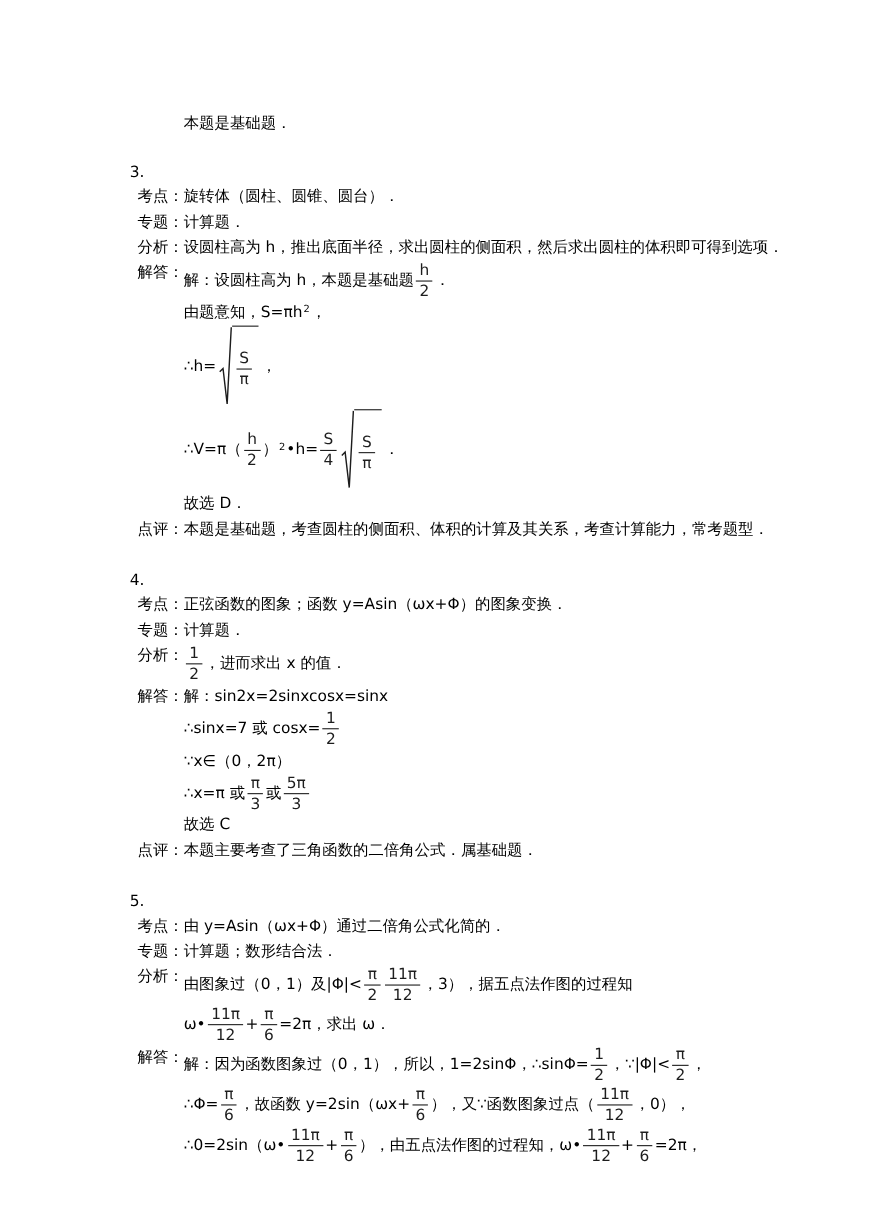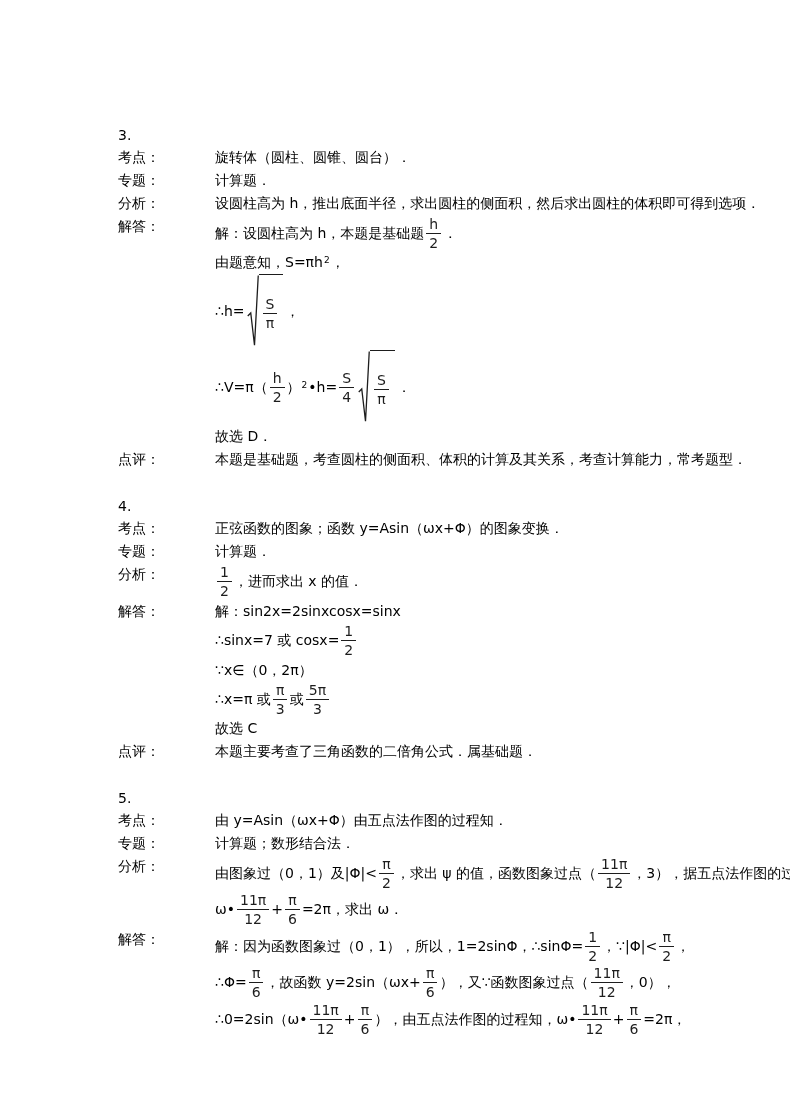--- a/index.html
+++ b/index.html
@@ -18,23 +18,23 @@
   .line {
     display: flex;
     align-items: center;
     min-height: 21px;
     margin: 1px 0;
     white-space: pre;
   }
   .intro { margin-left: 49px; }
   .section { margin-top: 25px; }
   .sec-num { line-height: 21px; height: 21px; }
-  .row { display: flex; align-items: flex-start; }
+  .row { display: flex; align-items: flex-start; text-align: right; }
   .row-label { flex: 0 0 49px; line-height: 21px; padding-top: 1px; }
-  .row-content { flex: 1; min-width: 0; margin-left: 48px; }
+  .row-content { flex: 1; min-width: 0; }
   .txt { line-height: 21px; }
   sup.sup { font-size: 9px; line-height: 1; margin: 0 1px; transform: translateY(-2px); }
   .frac {
     display: inline-flex;
     flex-direction: column;
     align-items: center;
     margin: 0 2px;
     line-height: 1.15;
     color: #1d1d1d;
   }
@@ -46,20 +46,21 @@
     border-top: 1.5px solid currentColor;
     display: flex;
     align-items: center;
     padding: 2px 4px 0 2px;
   }
 </style>
 </head>
 <body>
 
 <div class="page" style="background: rgb(255, 255, 255); color: rgb(0, 0, 0);">
+  <div class="line intro">本题是基础题．</div>
   <div id="sections">
       <section class="section">
         <div class="sec-num">3.</div>
         <div class="row">
           <span class="row-label">考点：</span>
           <div class="row-content">
             <div class="line"><span class="txt">旋转体（圆柱、圆锥、圆台）．</span></div>
           </div>
         </div>
         <div class="row">
@@ -130,33 +131,33 @@
           <div class="row-content">
             <div class="line"><span class="txt">本题主要考查了三角函数的二倍角公式．属基础题．</span></div>
           </div>
         </div>
       </section>
       <section class="section">
         <div class="sec-num">5.</div>
         <div class="row">
           <span class="row-label">考点：</span>
           <div class="row-content">
-            <div class="line"><span class="txt">由 y=Asin（ωx+Φ）由五点法作图的过程知．</span></div>
+            <div class="line"><span class="txt">由 y=Asin（ωx+Φ）通过二倍角公式化简的．</span></div>
           </div>
         </div>
         <div class="row">
           <span class="row-label">专题：</span>
           <div class="row-content">
             <div class="line"><span class="txt">计算题；数形结合法．</span></div>
           </div>
         </div>
         <div class="row">
           <span class="row-label">分析：</span>
           <div class="row-content">
-            <div class="line"><span class="txt">由图象过（0，1）及|Φ|&lt;</span><span class="frac"><span class="num">π</span><span class="den">2</span></span><span class="txt">，求出 ψ 的值，函数图象过点（</span><span class="frac"><span class="num">11π</span><span class="den">12</span></span><span class="txt">，3），据五点法作图的过程知</span></div>
+            <div class="line"><span class="txt">由图象过（0，1）及|Φ|&lt;</span><span class="frac"><span class="num">π</span><span class="den">2</span></span><span class="frac"><span class="num">11π</span><span class="den">12</span></span><span class="txt">，3），据五点法作图的过程知</span></div>
             <div class="line"><span class="txt">ω•</span><span class="frac"><span class="num">11π</span><span class="den">12</span></span><span class="txt">+</span><span class="frac"><span class="num">π</span><span class="den">6</span></span><span class="txt">=2π，求出 ω．</span></div>
           </div>
         </div>
         <div class="row">
           <span class="row-label">解答：</span>
           <div class="row-content">
             <div class="line"><span class="txt">解：因为函数图象过（0，1），所以，1=2sinΦ，∴sinΦ=</span><span class="frac"><span class="num">1</span><span class="den">2</span></span><span class="txt">，∵|Φ|&lt;</span><span class="frac"><span class="num">π</span><span class="den">2</span></span><span class="txt">，</span></div>
             <div class="line"><span class="txt">∴Φ=</span><span class="frac"><span class="num">π</span><span class="den">6</span></span><span class="txt">，故函数 y=2sin（ωx+</span><span class="frac"><span class="num">π</span><span class="den">6</span></span><span class="txt">），又∵函数图象过点（</span><span class="frac"><span class="num">11π</span><span class="den">12</span></span><span class="txt">，0），</span></div>
             <div class="line"><span class="txt">∴0=2sin（ω•</span><span class="frac"><span class="num">11π</span><span class="den">12</span></span><span class="txt">+</span><span class="frac"><span class="num">π</span><span class="den">6</span></span><span class="txt">），由五点法作图的过程知，ω•</span><span class="frac"><span class="num">11π</span><span class="den">12</span></span><span class="txt">+</span><span class="frac"><span class="num">π</span><span class="den">6</span></span><span class="txt">=2π，</span></div>
           </div>

